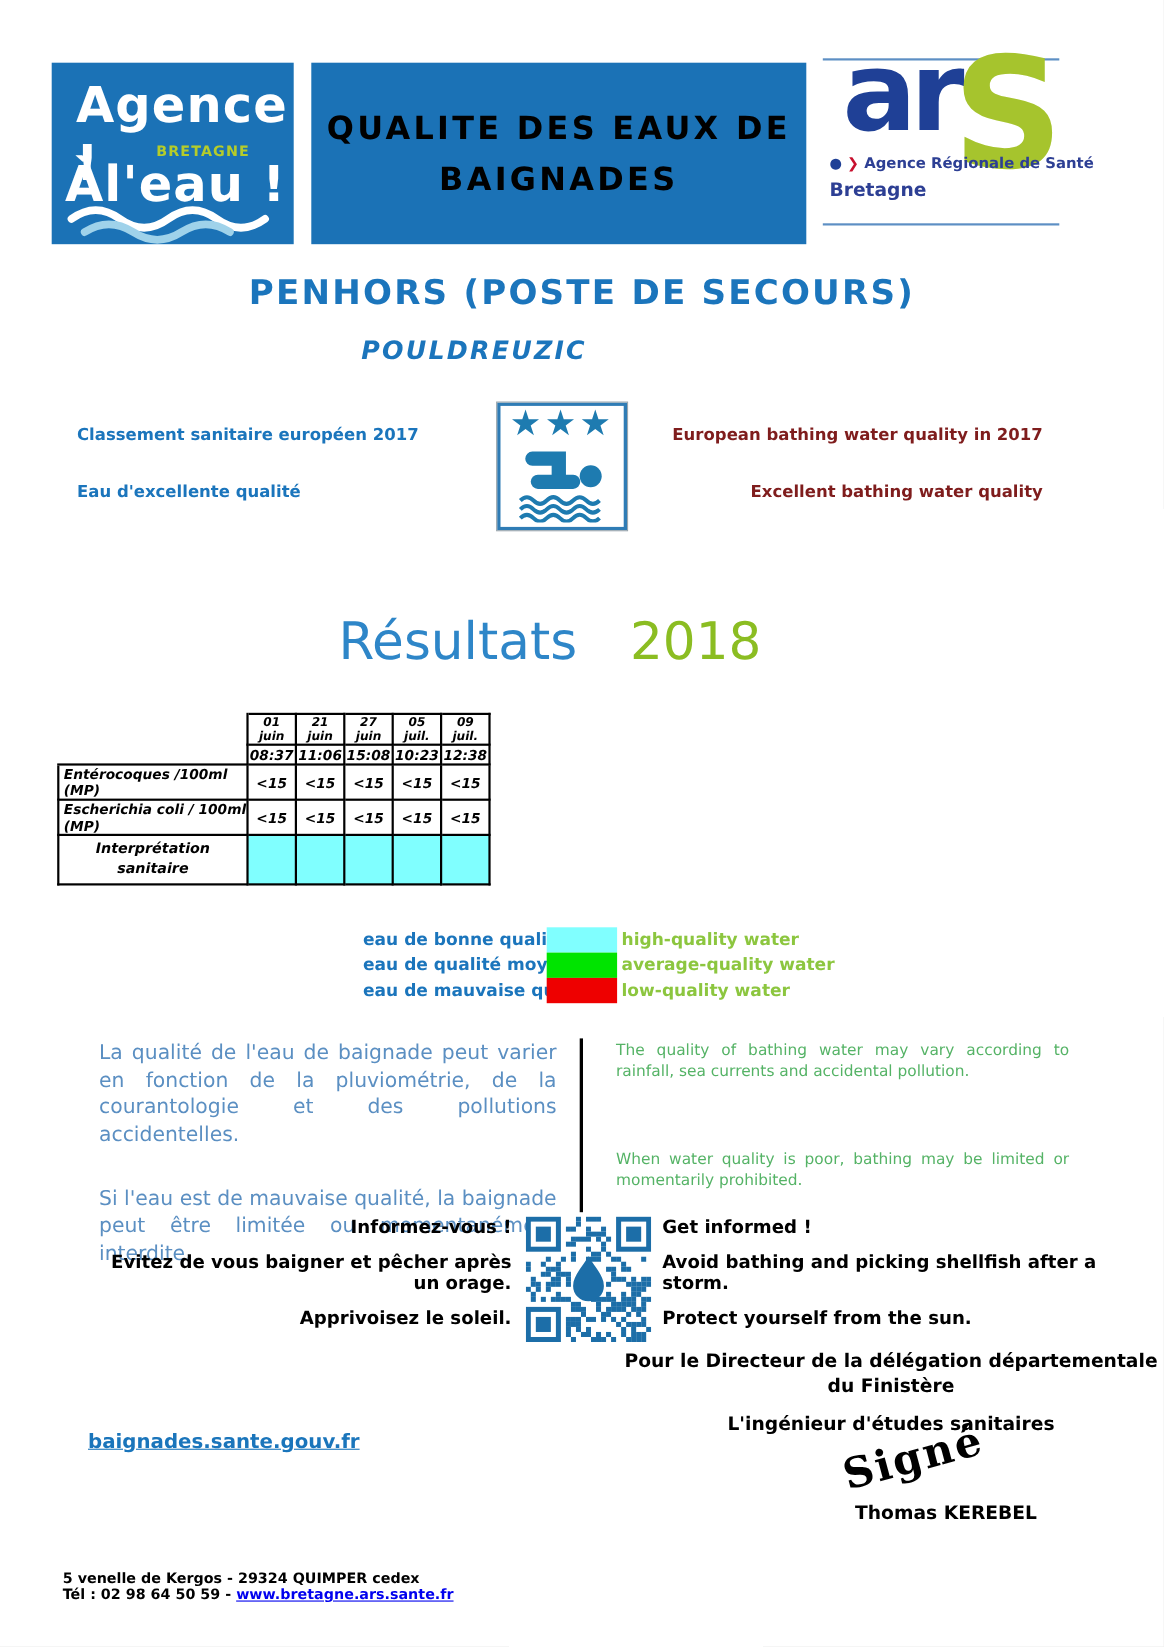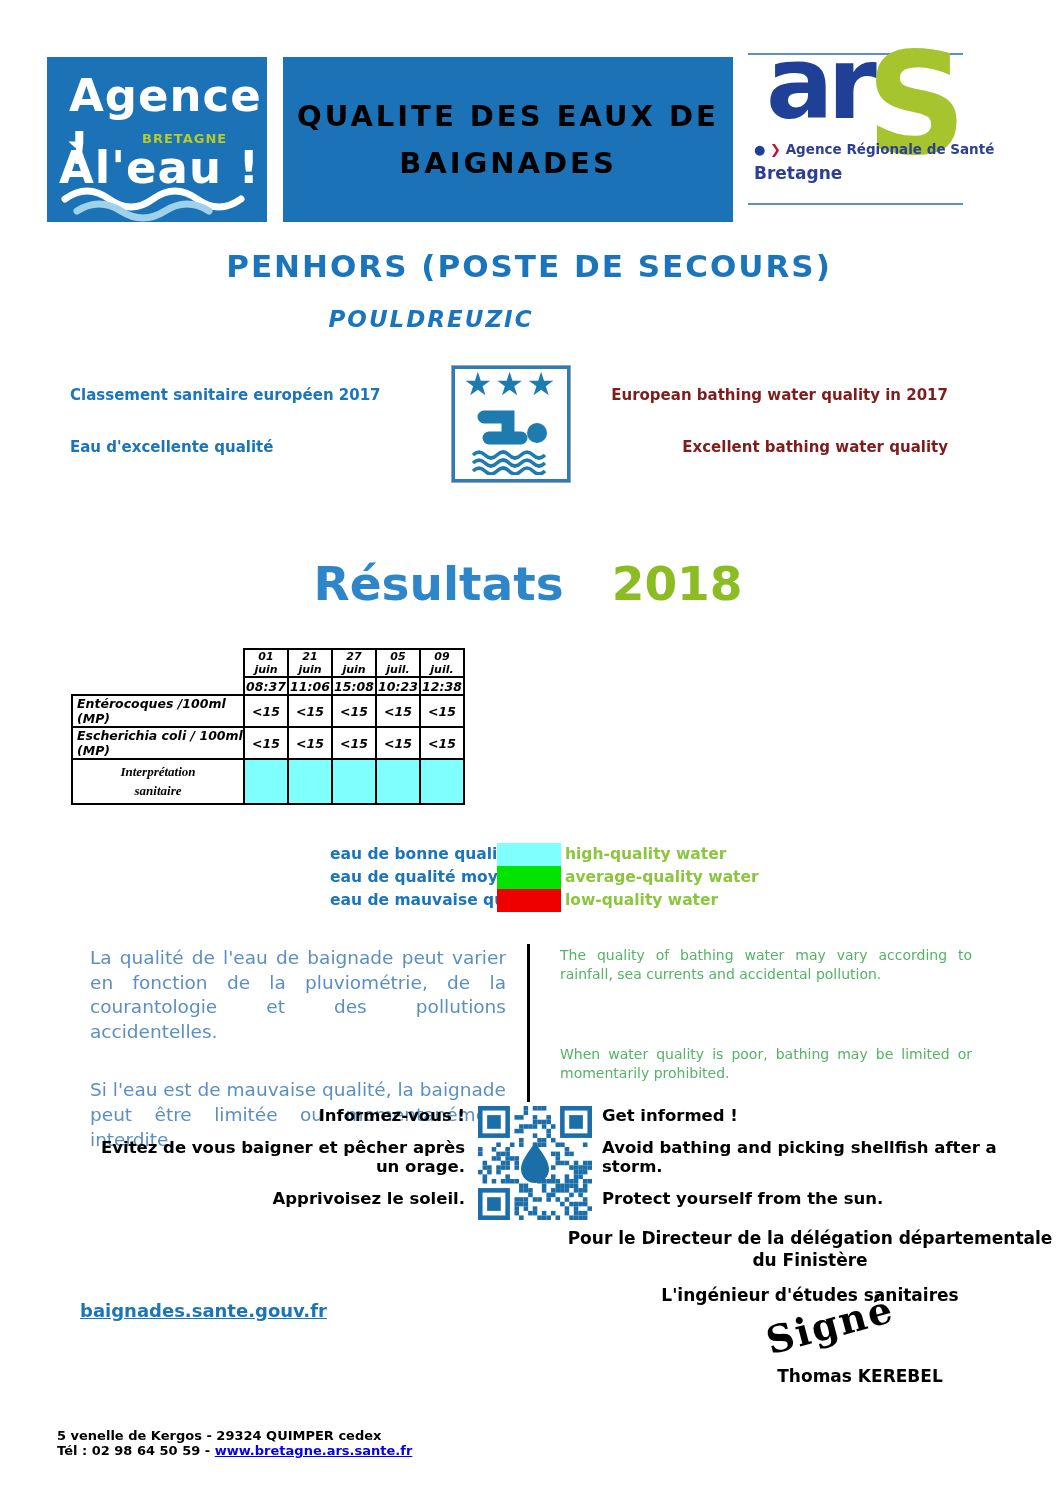--- a/index.html
+++ b/index.html
@@ -35,34 +35,34 @@
 
   
   .cl-fr1 { left:70px; top:386px; color:#1b75bc; font-size:15px; font-weight:bold; }
   .cl-fr2 { left:70px; top:438px; color:#1b75bc; font-size:15px; font-weight:bold; }
   .cl-en  { left:588px; top:386px; width:360px; text-align:right; color:#7f1d1d; font-size:15px; font-weight:bold; }
   .cl-en2 { top:438px; }
   .stars-box { left:452px; top:366px; width:118px; height:116px; background:#fff; border:3px solid #2f7cb5; outline:1px solid #9aa6ad; text-align:center; }
   .stars-row { margin-top:-4px; color:#1e7bb0; font-size:32px; letter-spacing:3px; }
 
   
-  .results { left:0; top:556px; width:1000px; text-align:center; font-size:47px; font-weight:bold;margin-left:28px; }
+  .results { left:0; top:556px; width:1000px; text-align:center; font-size:47px; font-weight:normal; }
   .results .r-t { color:#2e86c8; }
   .results .r-y { color:#8bbd22; margin-left:48px; }
 
   
-  .rtable { left:71px; top:648px; border-collapse:collapse; table-layout:fixed; font-style:italic; font-weight:bold;padding-left:25px; }
+  .rtable { left:52px; top:648px; border-collapse:collapse; table-layout:fixed; font-style:italic; font-weight:bold;padding-left:25px; }
   .rtable td { border:2px solid #000; text-align:center; vertical-align:middle; }
   .rtable td.corner { border-top:none; border-left:none; background:transparent; }
   .rtable .hdate td { height:16px; font-size:11px; }
   .rtable .htime td { height:18px; font-size:12.5px; }
   .rtable .drow td { height:27px; font-size:12.5px; }
   .rtable .irow td { height:45px; font-size:13px; }
   .rtable td.rl { text-align:left; padding-left:4px; font-size:12.5px; }
-  .rtable td.il { text-align:center; line-height:1.45;font-family:Liberation Serif, serif; }
+  .rtable td.il { text-align:center; line-height:1.45; }
 
   
   .legend { left:330px; top:843px; }
   .lg-row { display:flex; align-items:stretch; height:23px; }
   .lg-fr { width:167px; text-align:right; color:#1b75bc; font-size:15.5px; font-weight:bold; line-height:23px; padding-right:5px; white-space:nowrap; }
   .lg-sw { width:64px; height:23px; }
   .lg-en { color:#8cc63f; font-size:15.5px; font-weight:bold; line-height:23px; padding-left:4px; white-space:nowrap; }
 
   
   .p-fr { left:90px; top:946px; width:416px; color:#5b8fc2; font-size:18.5px; line-height:1.33; text-align:justify; }

